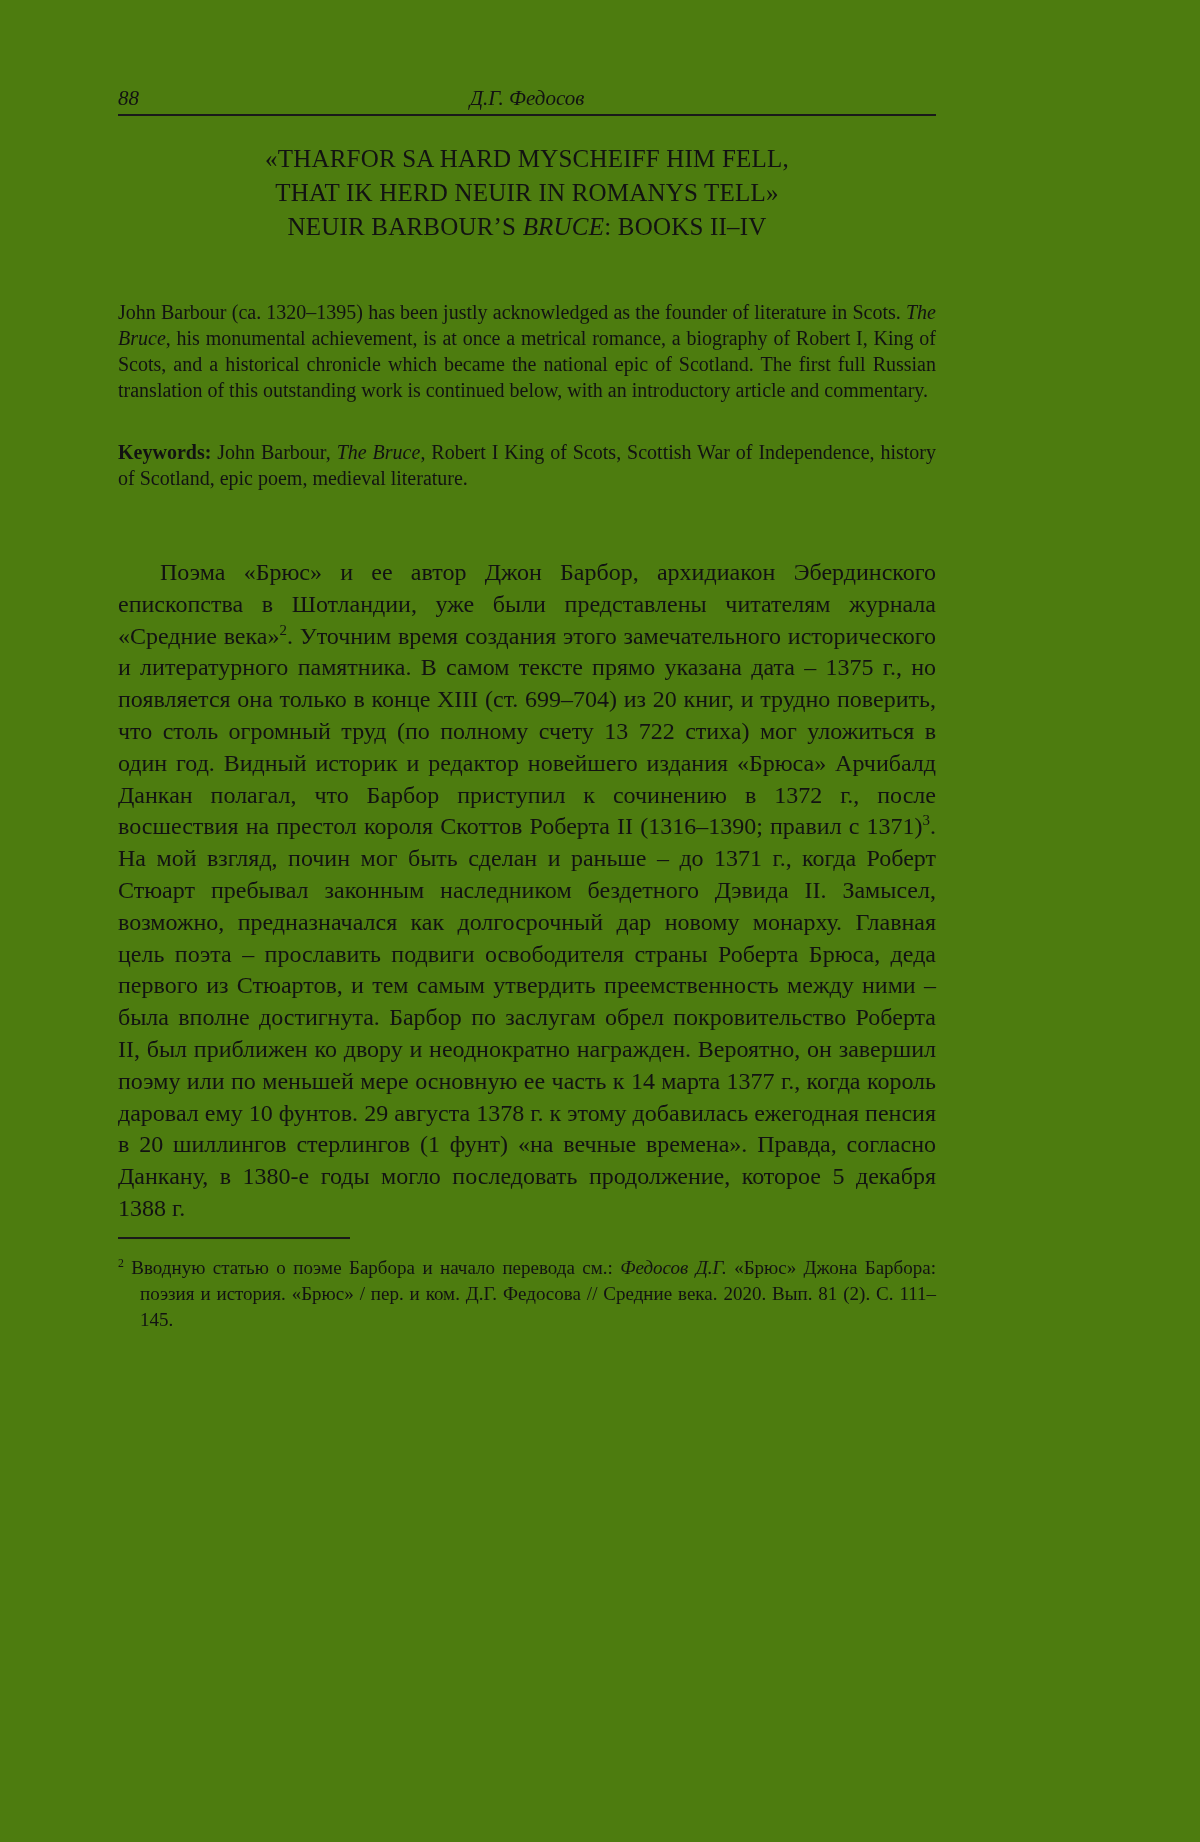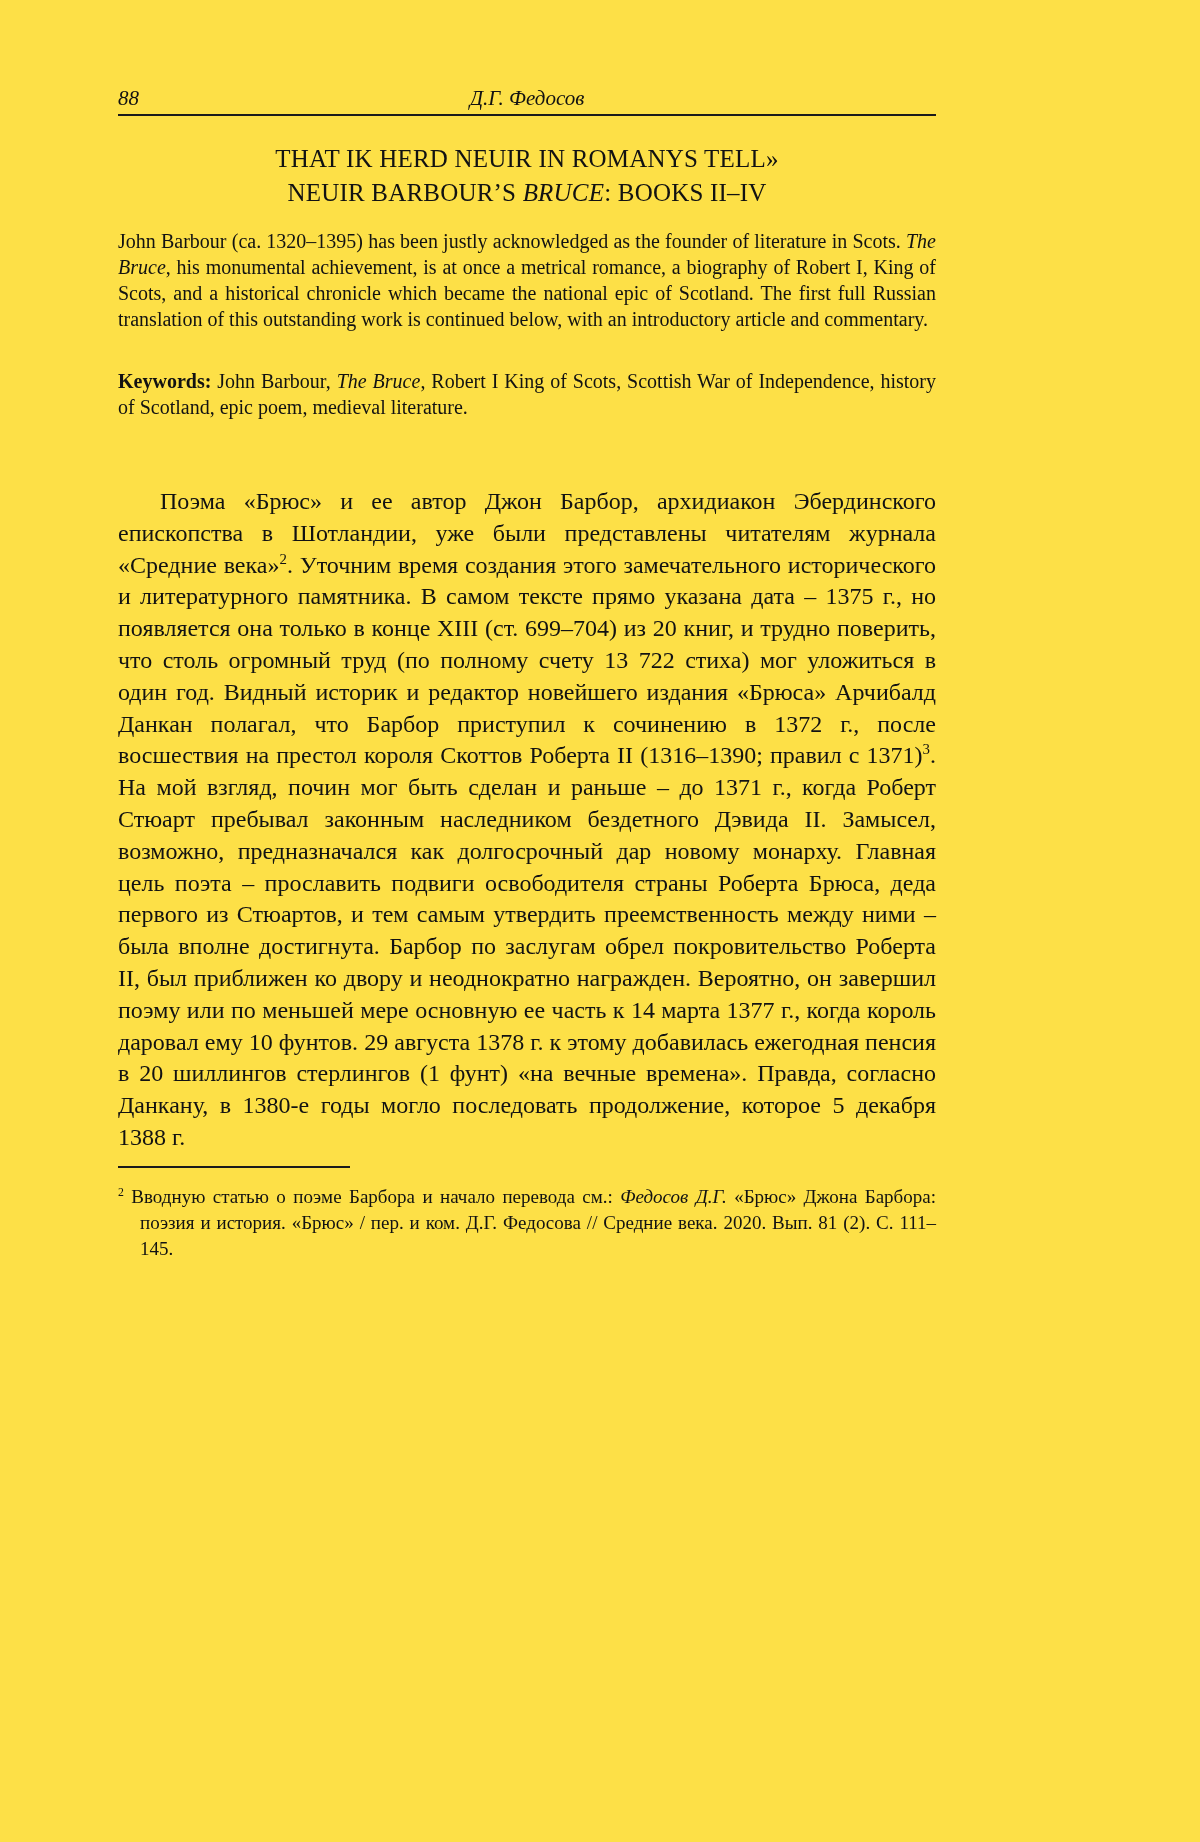--- a/index.html
+++ b/index.html
@@ -10,21 +10,21 @@
   body {
     width: 1200px;
     height: 1842px;
     font-family: "Liberation Serif", "DejaVu Serif", serif;
     color: #121212;
   }
   .page {
     position: relative;
     width: 1200px;
     height: 1842px;
-    background: #fde047;
+    background: #4d7c0f;
     overflow: hidden;
   }
   .content {
     position: absolute;
     left: 118px;
     top: 84px;
     width: 818px;
   }
   .running-header {
     position: relative;
@@ -51,21 +51,21 @@
   .title {
     margin: 26px 0 0 0;
     text-align: center;
     font-size: 25px;
     font-weight: normal;
     line-height: 34px;
     letter-spacing: 0.2px;
   }
   .title-line { display: block; }
   .abstract {
-    margin-top: 18px;
+    margin-top: 55px;
     font-size: 20px;
     line-height: 26px;
     text-align: justify;
   }
   .keywords {
     margin-top: 36px;
     font-size: 20px;
     line-height: 26px;
     text-align: justify;
   }
@@ -109,20 +109,21 @@
 <div class="page">
   <div class="content">
 
     <header class="running-header">
       <span class="page-number">88</span>
       <span class="running-head">Д.Г. Федосов</span>
     </header>
     <div class="header-rule"></div>
 
     <h1 class="title">
+      <span class="title-line">«THARFOR SA HARD MYSCHEIFF HIM FELL,</span>
       <span class="title-line">THAT IK HERD NEUIR IN ROMANYS TELL»</span>
       <span class="title-line"><span>NEUIR BARBOUR’S </span><em>BRUCE</em><span>: BOOKS II–IV</span></span>
     </h1>
 
     <p class="abstract"><span>John Barbour (ca. 1320–1395) has been justly acknowledged as the founder of literature in Scots. </span><em>The Bruce</em><span>, his monumental achievement, is at once a metrical romance, a biography of Robert I, King of Scots, and a historical chronicle which became the national epic of Scotland. The first full Russian translation of this outstanding work is continued below, with an introductory article and commentary.</span></p>
 
     <p class="keywords"><span class="kw-label">Keywords:</span><span> John Barbour, </span><em>The Bruce</em><span>, Robert I King of Scots, Scottish War of Independence, history of Scotland, epic poem, medieval literature.</span></p>
 
     <div class="body-text">
       <p><span>Поэма «Брюс» и ее автор Джон Барбор, архидиакон Эбердинского епископства в Шотландии, уже были представлены читателям журнала «Средние века»</span><sup class="fnref">2</sup><span>. Уточним время создания этого замечательного исторического и литературного памятника. В самом тексте прямо указана дата – 1375 г., но появляется она только в конце XIII (ст. 699–704) из 20 книг, и трудно поверить, что столь огромный труд (по полному счету 13 722 стиха) мог уложиться в один год. Видный историк и редактор новейшего издания «Брюса» Арчибалд Данкан полагал, что Барбор приступил к сочинению в 1372 г., после восшествия на престол короля Скоттов Роберта II (1316–1390; правил с 1371)</span><sup class="fnref">3</sup><span>. На мой взгляд, почин мог быть сделан и раньше – до 1371 г., когда Роберт Стюарт пребывал законным наследником бездетного Дэвида II. Замысел, возможно, предназначался как долгосрочный дар новому монарху. Главная цель поэта – прославить подвиги освободителя страны Роберта Брюса, деда первого из Стюартов, и тем самым утвердить преемственность между ними – была вполне достигнута. Барбор по заслугам обрел покровительство Роберта II, был приближен ко двору и неоднократно награжден. Вероятно, он завершил поэму или по меньшей мере основную ее часть к 14 марта 1377 г., когда король даровал ему 10 фунтов. 29 августа 1378 г. к этому добавилась ежегодная пенсия в 20 шиллингов стерлингов (1 фунт) «на вечные времена». Правда, согласно Данкану, в 1380-е годы могло последовать продолжение, которое 5 декабря 1388 г.</span></p>

